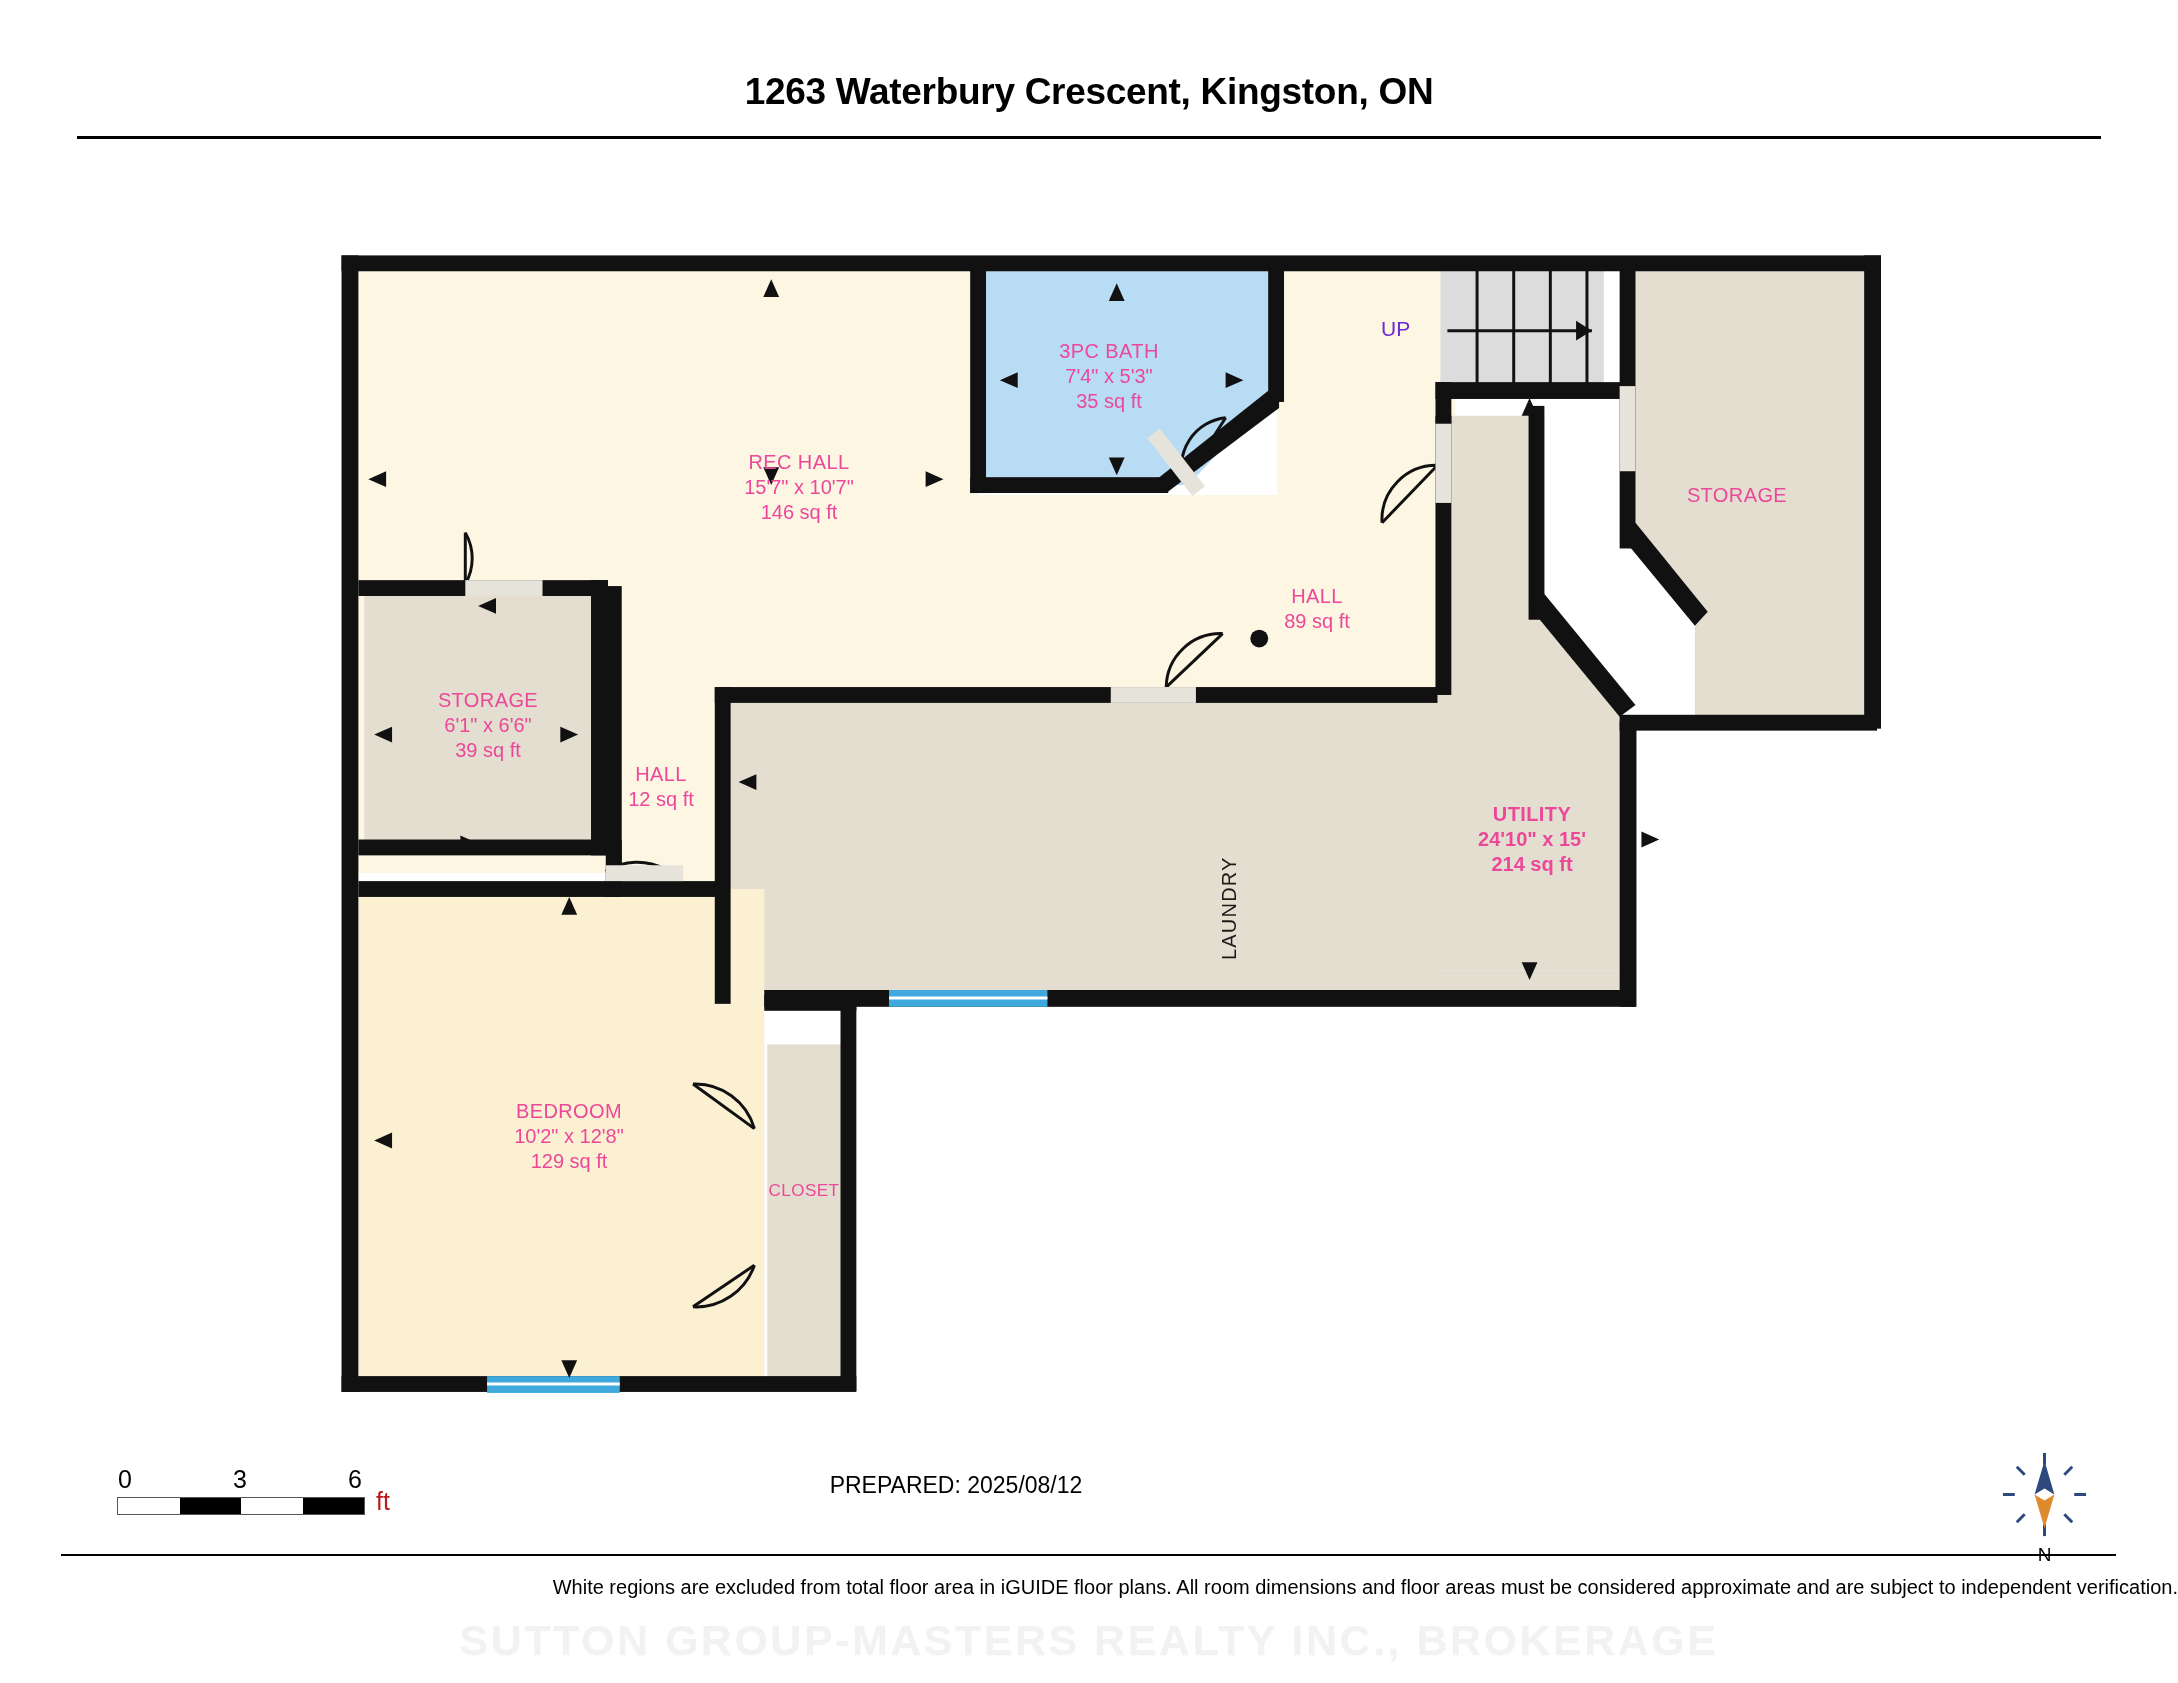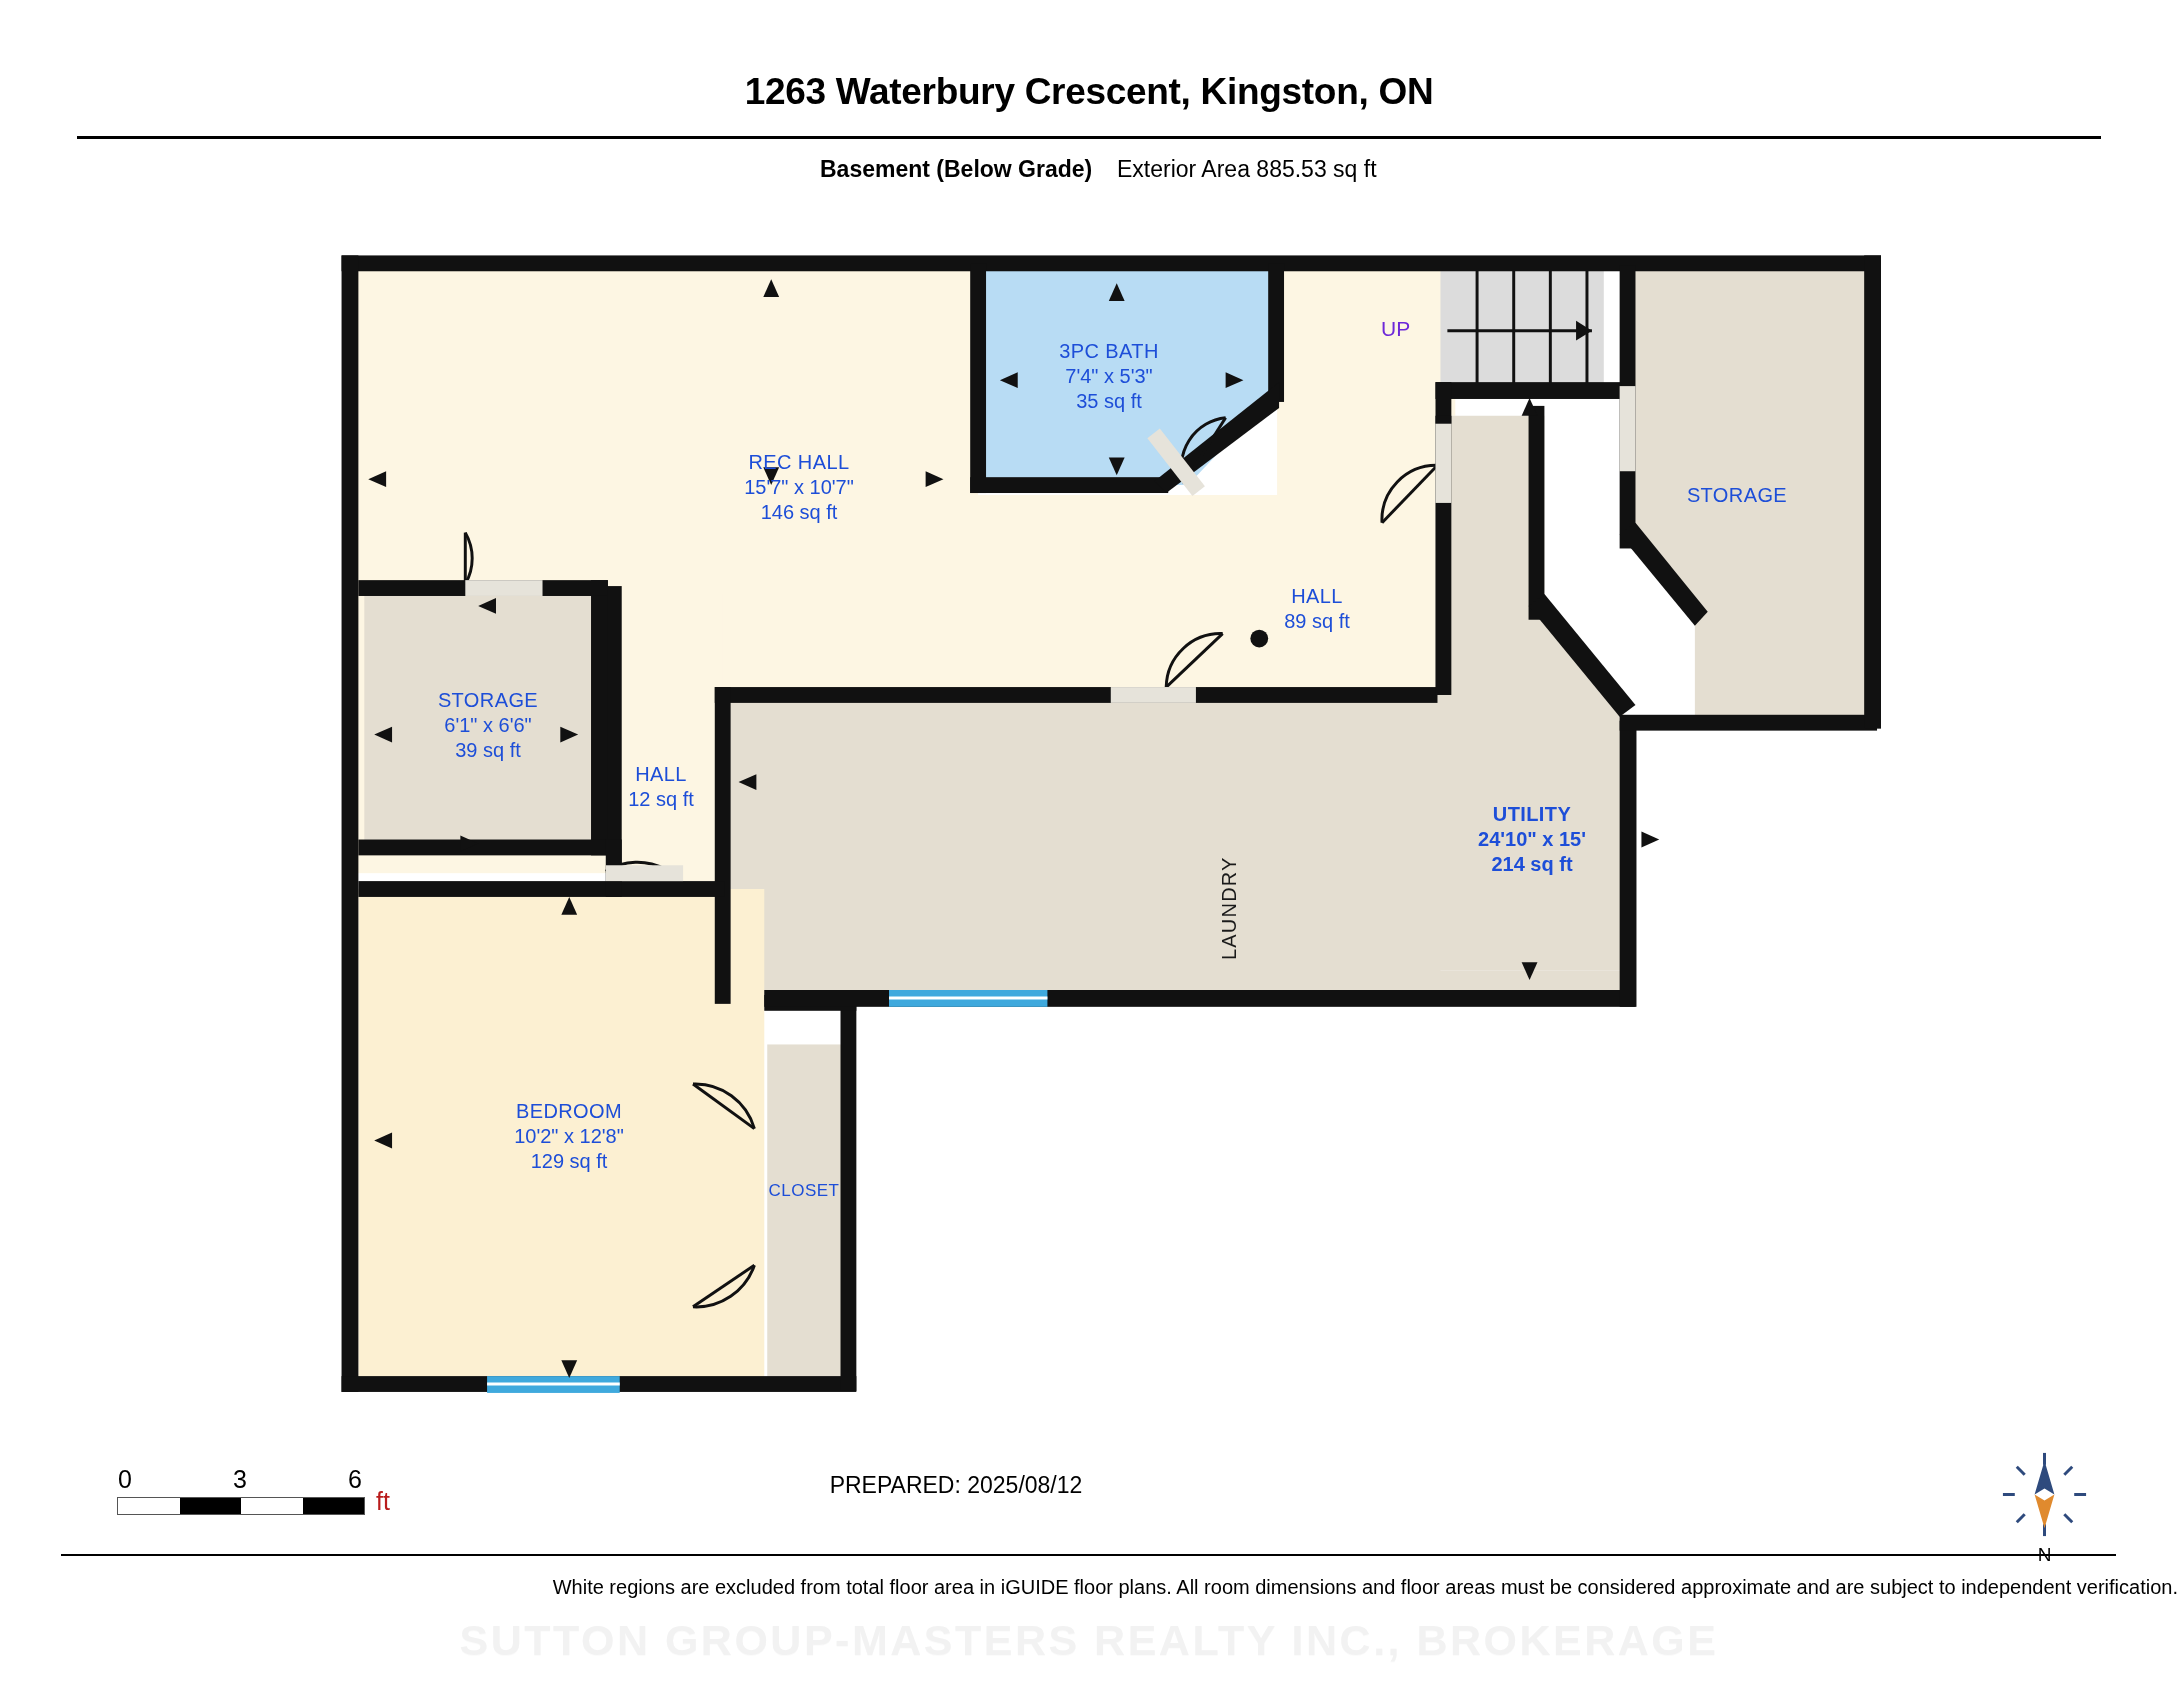--- a/index.html
+++ b/index.html
@@ -52,21 +52,21 @@
   #floorplan {
     position: absolute;
     left: 0; top: 0;
     width: 2178px; height: 1683px;
   }
 
   
   .room-label {
     position: absolute;
     text-align: center;
-    color: #1d4ed8;
+    color: #ec4899;
     line-height: 25px;
     white-space: nowrap;
     pointer-events: none;
   }
   .room-label .rl-name { font-size: 20px; letter-spacing: 0.4px; }
   .room-label .rl-dim  { font-size: 20px; }
   .room-label .rl-area { font-size: 20px; }
   .room-label.small .rl-name { font-size: 17px; letter-spacing: 0.5px; }
   .rot-label {
     position: absolute;
@@ -151,24 +151,20 @@
     text-align: center; font-size: 19px; color: #000;
   }
 </style>
 </head>
 <body>
 
 <div id="page-title">1263 Waterbury Crescent, Kingston, ON</div>
 <div id="title-rule"></div>
 
 <div id="area-summary">
-  <div class="area-row">
-    <span id="floor-label">Basement (Below Grade)</span>
-    <span class="area-val">Exterior Area 885.53 sq ft</span>
-  </div>
 </div>
 
 <svg id="floorplan" viewBox="0 0 2200 1700">
 
   <path d="M 352 262 L 988 262 L 988 500 L 1290 500 L 1290 262 L 1470 262
            L 1470 420 L 1450 420 L 1450 700 L 725 700 L 725 715 L 620 715
            L 620 880 L 352 880 Z" fill="#fdf6e3"></path>
 
   <rect x="352" y="262" width="280" height="620" fill="#fdf6e3"></rect>
 

